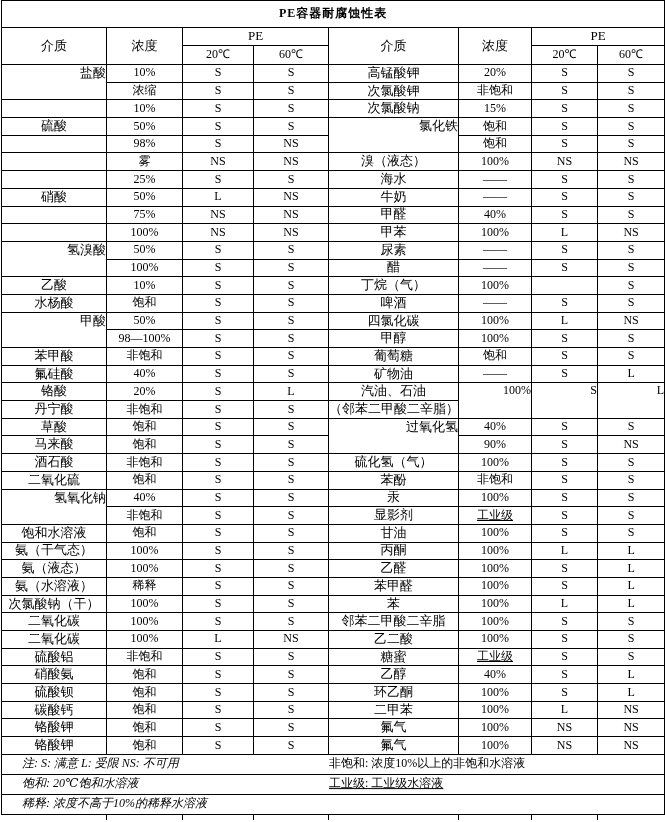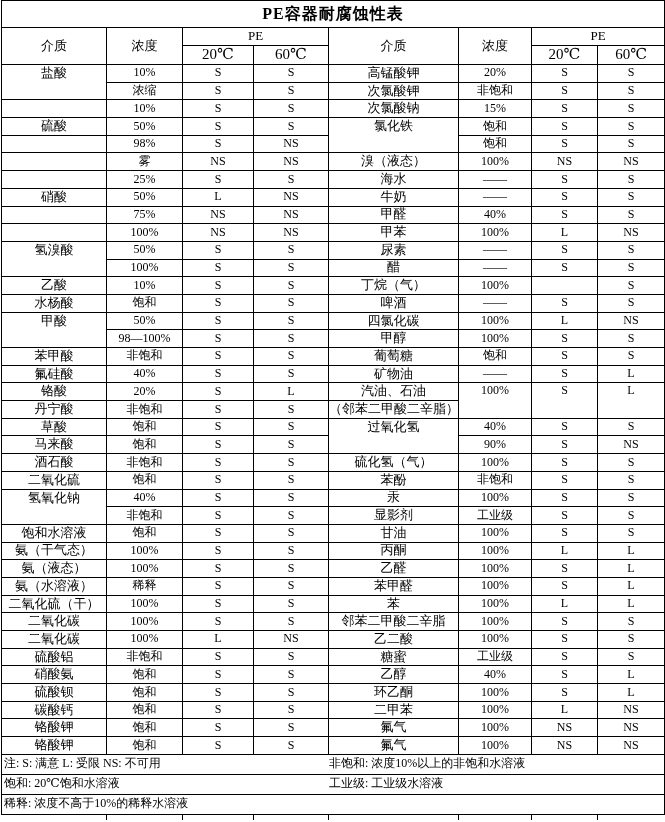--- a/index.html
+++ b/index.html
@@ -1,29 +1,29 @@
 <!DOCTYPE html>
 <html><head>
 <meta charset="utf-8">
 <style>
   html,body{margin:0;padding:0;background:#fff;}
   body{width:665px;color:#000;font-family:"Liberation Serif","DejaVu Serif",serif;}
   #sheet{width:663px;margin:0 0 0 1px;}
   table{border-collapse:collapse;table-layout:fixed;width:663px;}
   td{border:1px solid #000;text-align:center;vertical-align:middle;
      font-size:12px;padding:0;line-height:1.15;overflow:hidden;white-space:nowrap;}
-  .title-row td{height:26px;font-size:16px;font-weight:bold;letter-spacing:1px;}
+  .title-row td{height:26px;font-size:12px;font-weight:bold;letter-spacing:1px;}
   .h1 td{height:17px;font-size:13px;}
-  .h2 td{height:18px;font-size:15px;}
+  .h2 td{height:18px;font-size:12px;font-family:Liberation Serif, serif;}
   tr.dr{height:17.69px;}
   td.med{font-size:13px;}
-  .vtop{vertical-align:top;padding-top:1px;}
-  .und{}
+  .vtop{vertical-align:top;padding-top:1px;text-align:right;}
+  .und{text-decoration:underline;}
   .note-row td{height:19px;text-align:left;position:relative;}
-  .nl{margin-left:2px;}
+  .nl{margin-left:20px;font-style:italic;}
   .nr{position:absolute;left:327px;top:50%;transform:translateY(-50%);}
   .stubs{position:relative;height:5px;width:663px;}
   .stubs i{position:absolute;top:0;width:1px;height:5px;background:#000;}
 </style>
 </head>
 <body>
 
 <div id="sheet">
   <table>
     <colgroup>
@@ -341,21 +341,21 @@
           <td class="med">氨（水溶液）</td>
           <td class="conc">稀释</td>
           <td class="val">S</td>
           <td class="val">S</td>
           <td class="med">苯甲醛</td>
           <td class="conc">100%</td>
           <td class="val">S</td>
           <td class="val">L</td>
         </tr>
         <tr class="dr">
-          <td class="med">二氧化硫（干）</td>
+          <td class="med">次氯酸钠（干）</td>
           <td class="conc">100%</td>
           <td class="val">S</td>
           <td class="val">S</td>
           <td class="med">苯</td>
           <td class="conc">100%</td>
           <td class="val">L</td>
           <td class="val">L</td>
         </tr>
         <tr class="dr">
           <td class="med">二氧化碳</td>

